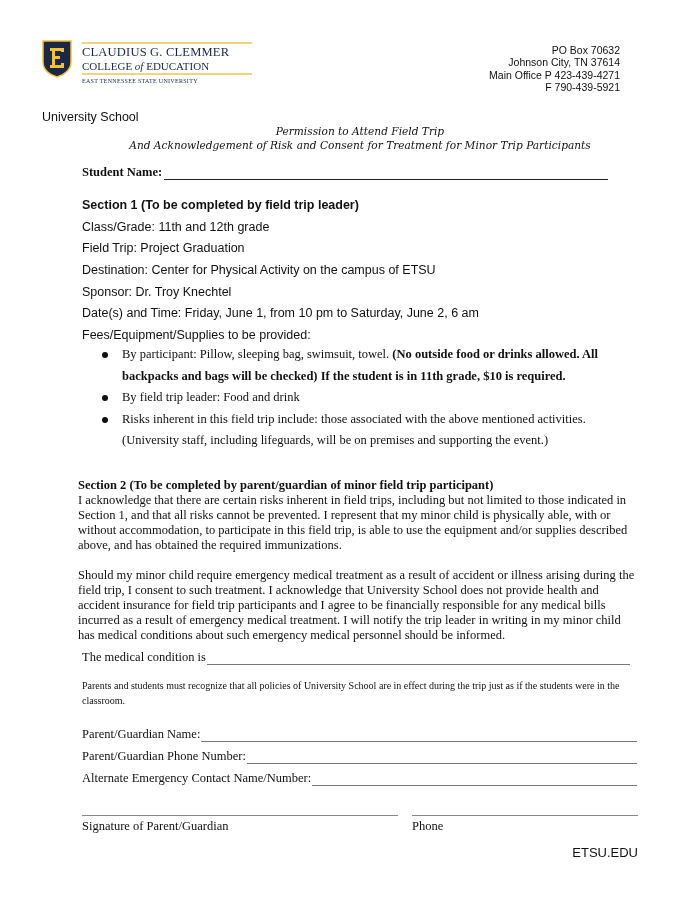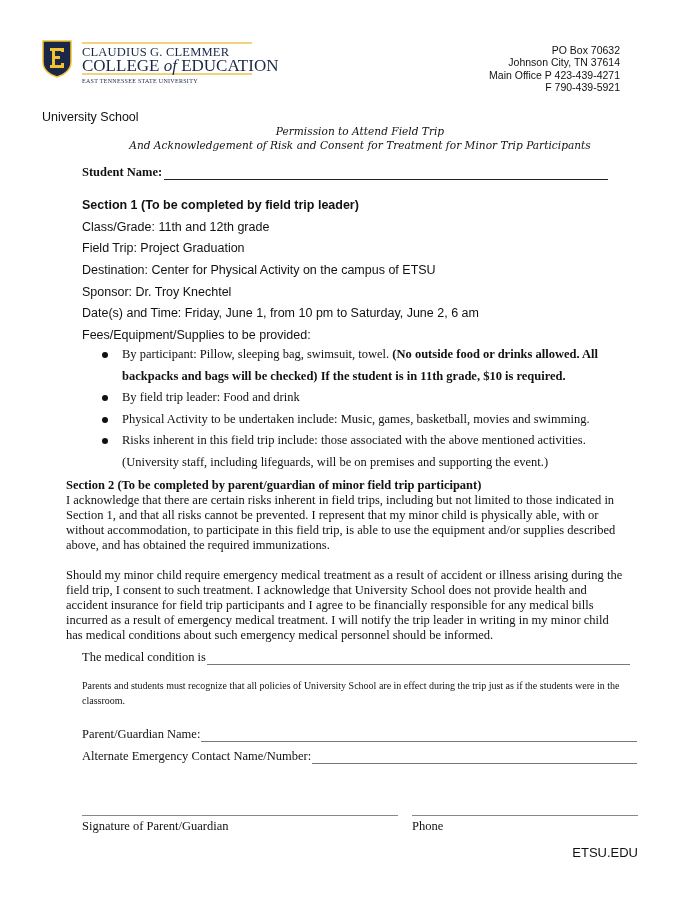--- a/index.html
+++ b/index.html
@@ -4,21 +4,21 @@
 <style>
   html, body { margin: 0; padding: 0; background: #ffffff; }
   body { width: 700px; height: 901px; position: relative; overflow: hidden; color: #111; }
 
   
   .logo { position: absolute; left: 42px; top: 40px; width: 180px; height: 46px; }
   .shield { position: absolute; left: 0; top: 0; width: 30px; height: 38px; }
   .logo-text { position: absolute; left: 40px; top: 2px; width: 140px; }
   .logo-rule { height: 2px; background: #f2d27a; width: 170px; }
   .logo-line1 { font-family: "Liberation Serif", serif; font-size: 12.5px; color: #1a2747; letter-spacing: 0.2px; line-height: 14px; margin-top: 1px; white-space: nowrap; }
-  .logo-line2 { font-family: "Liberation Serif", serif; font-size: 17px; color: #1a2747; line-height: 14px; white-space: nowrap; }
+  .logo-line2 { font-family: "Liberation Serif", serif; font-size: 11px; color: #1a2747; line-height: 14px; white-space: nowrap; }
   .logo-line2 i { font-style: italic; }
   .logo-line3 { font-family: "Liberation Serif", serif; font-size: 6px; color: #1a2747; letter-spacing: 0.3px; margin-top: 3px; white-space: nowrap; }
 
   .address { position: absolute; right: 80px; top: 44px; text-align: right; font-family: "Liberation Sans", sans-serif; font-size: 10.5px; line-height: 12.3px; color: #111; }
   .address div { white-space: nowrap; }
 
   .school { position: absolute; left: 42px; top: 110px; font-family: "Liberation Sans", sans-serif; font-size: 12.5px; }
 
   .title { position: absolute; left: 0; width: 720px; text-align: center; font-family: "DejaVu Serif", serif; font-style: italic; font-size: 10.6px; line-height: 15px; }
   .title1 { top: 124px; }
@@ -29,21 +29,21 @@
 
   .s1 { position: absolute; left: 82px; top: 196px; font-family: Liberation Sans, sans-serif; font-size: 12.5px; }
   .s1 .row { height: 21.7px; line-height: 18px; white-space: nowrap; }
   .s1 .hdr { font-weight: bold; }
 
   .bullets { position: absolute; left: 102px; top: 344px; font-family: "Liberation Serif", serif; font-size: 12.5px; }
   .bullet { position: relative; padding-left: 20px; width: 520px; line-height: 21.5px; }
   .bullet .dot { position: absolute; left: 0; top: 8px; width: 6px; height: 6px; background: #111; border-radius: 50%; }
   .bullet b { font-weight: bold; }
 
-  .s2 { position: absolute; left: 66px; top: 478px; width: 560px; font-family: "Liberation Serif", serif; font-size: 12.5px; line-height: 15px; }
+  .s2 { position: absolute; left: 78px; top: 478px; width: 560px; font-family: "Liberation Serif", serif; font-size: 12.5px; line-height: 15px; }
   .s2 .hdr { font-weight: bold; }
   .s2 p { margin: 0; }
   .gap { height: 15px; }
 
   .field { display: flex; align-items: flex-end; white-space: nowrap; }
   .field .uline { flex: 1; border-bottom: 1px solid #777; height: 12px; margin-left: 1px; }
 
   .medical { position: absolute; left: 82px; top: 650px; width: 548px; font-family: "Liberation Serif", serif; font-size: 12.5px; }
   .policies { position: absolute; left: 82px; top: 678px; width: 560px; font-family: "Liberation Serif", serif; font-size: 10px; line-height: 15px; }
   .contacts { position: absolute; left: 82px; top: 720px; width: 555px; font-family: "Liberation Serif", serif; font-size: 12.5px; }
@@ -106,24 +106,20 @@
   <div class="bullet">
     <span class="dot"></span>
     <span>By participant: Pillow, sleeping bag, swimsuit, towel. </span><b>(No outside food or drinks allowed. All backpacks and bags will be checked) If the student is in 11th grade, $10 is required.</b>
   </div>
   <div class="bullet">
     <span class="dot"></span>
     <span>By field trip leader: Food and drink</span>
   </div>
   <div class="bullet">
     <span class="dot"></span>
-    <span>Physical Activity to be undertaken include: Music, games, basketball, movies and swimming.</span>
-  </div>
-  <div class="bullet">
-    <span class="dot"></span>
     <span>Risks inherent in this field trip include: those associated with the above mentioned activities. (University staff, including lifeguards, will be on premises and supporting the event.)</span>
   </div>
 </div>
 
 <div class="s2">
   <div class="hdr">Section 2 (To be completed by parent/guardian of minor field trip participant)</div>
   <p>I acknowledge that there are certain risks inherent in field trips, including but not limited to those indicated in Section 1, and that all risks cannot be prevented.  I represent that my minor child is physically able, with or without accommodation, to participate in this field trip, is able to use the equipment and/or supplies described above, and has obtained the required immunizations.</p>
   <div class="gap"></div>
   <p>Should my minor child require emergency medical treatment as a result of accident or illness arising during the field trip, I consent to such treatment.  I acknowledge that University School does not provide health and accident insurance for field trip participants and I agree to be financially responsible for any medical bills incurred as a result of emergency medical treatment.  I will notify the trip leader in writing in my minor child has medical conditions about such emergency medical personnel should be informed.</p>
 </div>
@@ -134,20 +130,24 @@
 </div>
 
 <div class="policies">Parents and students must recognize that all policies of University School are in effect during the trip just as if the students were in the classroom.</div>
 
 <div class="contacts">
   <div class="field">
     <span>Parent/Guardian Name:</span>
     <span class="uline"></span>
   </div>
   <div class="field">
+    <span>Parent/Guardian Phone Number:</span>
+    <span class="uline"></span>
+  </div>
+  <div class="field">
     <span>Alternate Emergency Contact Name/Number:</span>
     <span class="uline"></span>
   </div>
 </div>
 
 <div class="sig">
   <div class="col col1">
     <div class="sl"></div>
     <div class="lbl">Signature of Parent/Guardian</div>
   </div>

